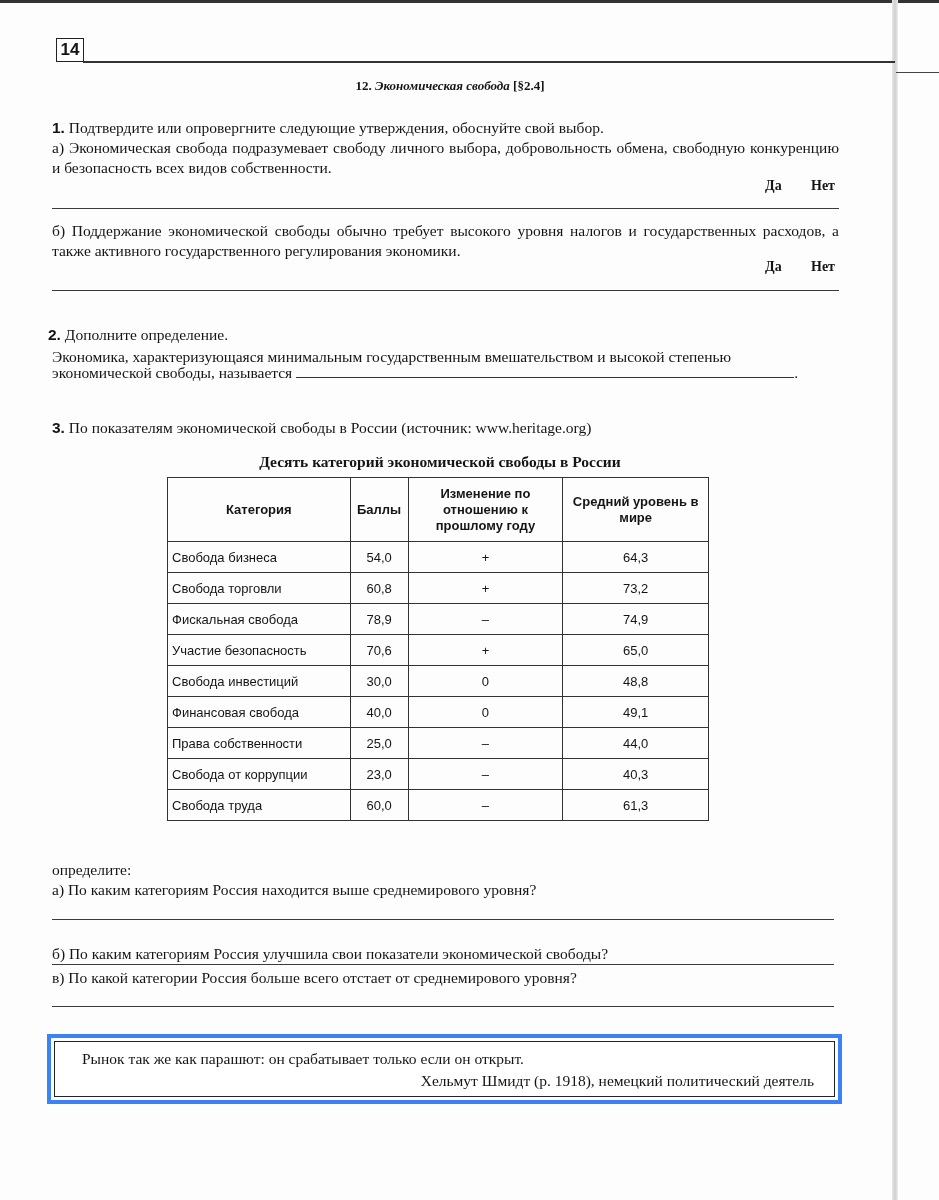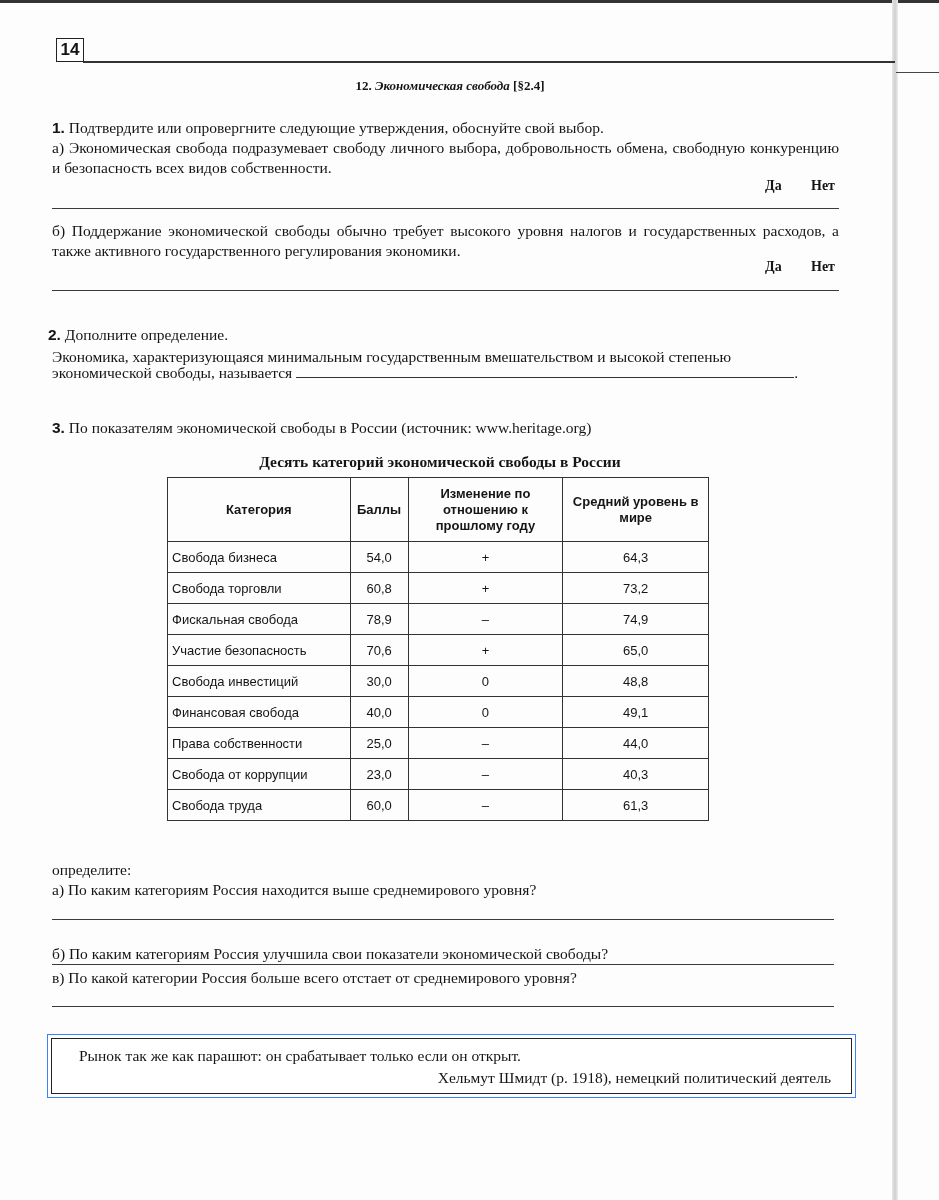--- a/index.html
+++ b/index.html
@@ -34,21 +34,21 @@
     border-collapse:collapse; font-family:"Liberation Sans", sans-serif; font-size:13px;
   }
   table.data th, table.data td { border:1.2px solid #333; }
   table.data th { font-weight:bold; font-size:13px; text-align:center; line-height:16px; height:63px; padding:0 4px; }
   table.data td { height:30px; padding:0 4px; }
   table.data td.c2 { text-align:center; }
   table.data td.c3 { text-align:center; }
   table.data td.c4 { text-align:center; }
   .quote-outer {
     left:47px; top:1034px; width:787px; height:62px;
-    border:1px solid #3b82f6; background:#fff;padding-left:20px;
+    border:4px solid #3b82f6; background:#fff;
   }
   .quote-inner {
     position:absolute; left:3px; top:3px; right:3px; bottom:3px; border:1px solid #222;
   }
   .quote-text { position:absolute; left:27px; top:8px; font-size:15.5px; }
   .quote-author { position:absolute; right:20px; top:30px; font-size:15.5px;margin-left:16px; }
 </style>
 </head>
 <body>
 

